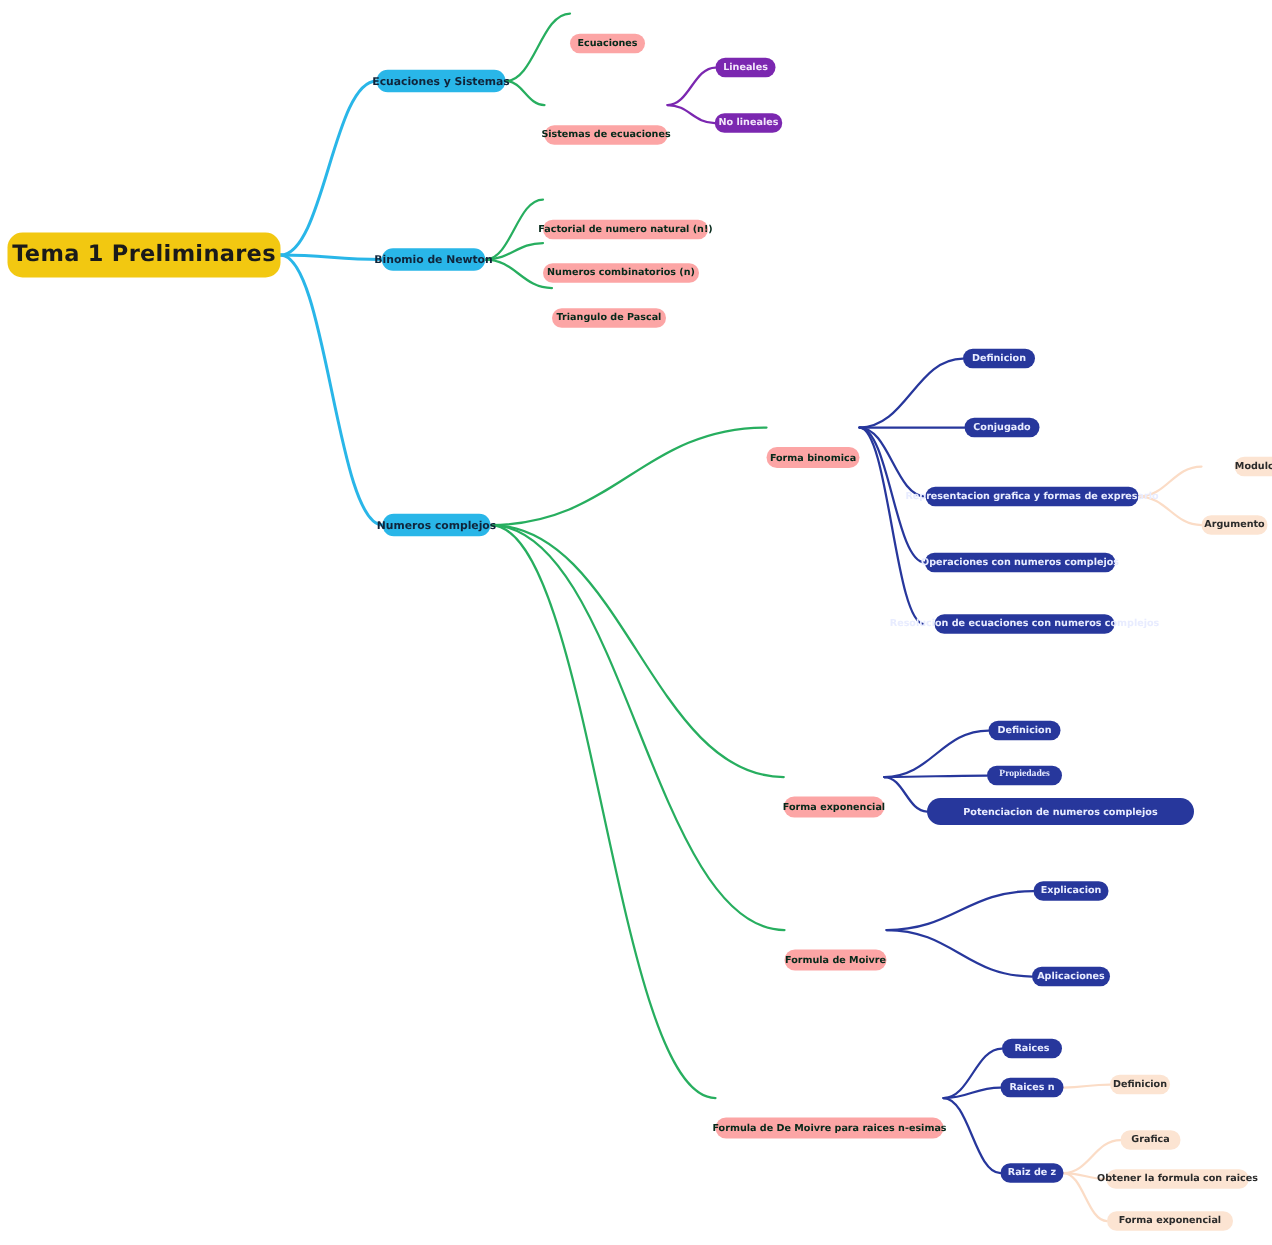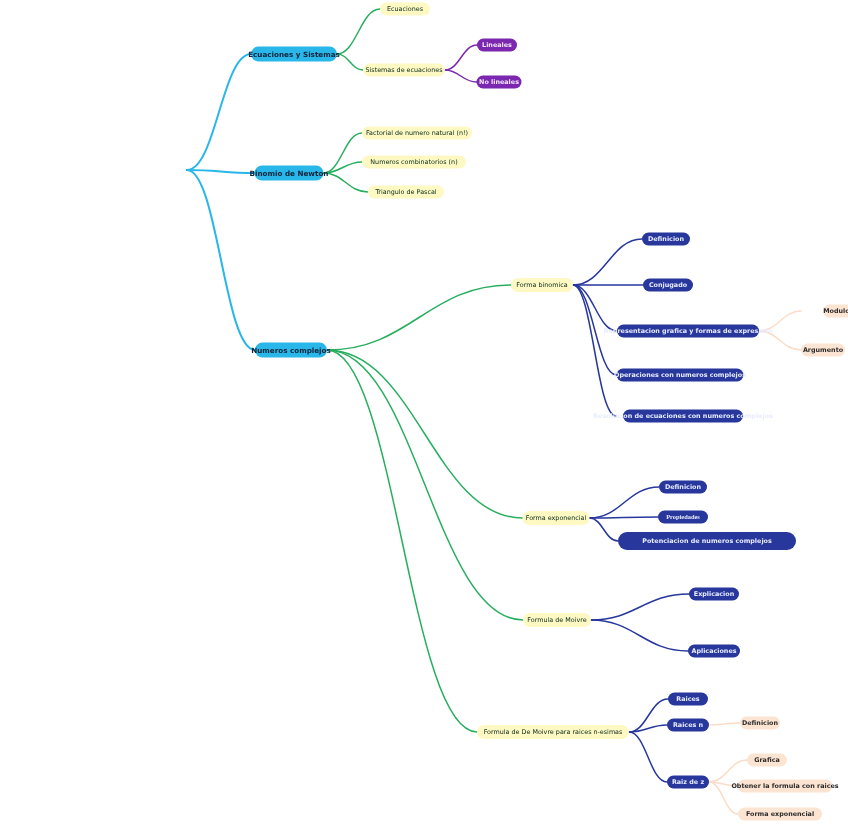--- a/index.html
+++ b/index.html
@@ -47,25 +47,26 @@
     border-radius: 10px;
   }
   .node-l1 {
     background: #29b6e8;
     color: #10243a;
     font-size: 7.2px;
     font-weight: bold;
     padding: 5px 8px;
   }
   .node-green {
-    background: #fef9c3;
+    background: #fca5a5;
     color: #06291a;
     font-size: 6.4px;
-    font-weight: normal;
+    font-weight: bold;
     padding: 0 8px;
+    margin-top: 20px;
   }
   .node-purple {
     background: #7b27b0;
     color: #f2e6fa;
     font-size: 6.4px;
     font-weight: bold;
     padding: 0 8px;
   }
   .node-blue {
     background: #27379c;
@@ -115,20 +116,21 @@
       <path d="M 591 620 C 634.65 620, 644.35 651, 688 651" fill="none" stroke="#27379c" stroke-width="1.5" stroke-linecap="round"></path>
       <path d="M 629 732 C 646.55 732, 650.45 699, 668 699" fill="none" stroke="#27379c" stroke-width="1.5" stroke-linecap="round"></path>
       <path d="M 629 732 C 646.1 732, 649.9 725, 667 725" fill="none" stroke="#27379c" stroke-width="1.5" stroke-linecap="round"></path>
       <path d="M 629 732 C 646.1 732, 649.9 782, 667 782" fill="none" stroke="#27379c" stroke-width="1.5" stroke-linecap="round"></path>
       <path d="M 709 725 C 722.95 725, 726.05 723, 740 723" fill="none" stroke="#fbdcc6" stroke-width="1.5" stroke-linecap="round"></path>
       <path d="M 709 782 C 726.1 782, 729.9 760, 747 760" fill="none" stroke="#fbdcc6" stroke-width="1.5" stroke-linecap="round"></path>
       <path d="M 709 782 C 721.825 782, 724.675 786, 737.5 786" fill="none" stroke="#fbdcc6" stroke-width="1.5" stroke-linecap="round"></path>
       <path d="M 709 782 C 722.05 782, 724.95 814, 738 814" fill="none" stroke="#fbdcc6" stroke-width="1.5" stroke-linecap="round"></path>
     </svg>
 
+  <div class="node node-root" style="left: 96px; top: 170px; width: 182px; height: 30px;">Tema 1 Preliminares</div>
 
   <div class="node node-l1" style="left: 294px; top: 54px; width: 86px; height: 15px;">Ecuaciones y Sistemas</div>
   <div class="node node-green" style="left: 405px; top: 9px; width: 50px; height: 13px;">Ecuaciones</div>
   <div class="node node-green" style="left: 404px; top: 70px; width: 82px; height: 13px;">Sistemas de ecuaciones</div>
   <div class="node node-purple" style="left: 497px; top: 45px; width: 40px; height: 13px;">Lineales</div>
   <div class="node node-purple" style="left: 499px; top: 82px; width: 45px; height: 13px;">No lineales</div>
 
   <div class="node node-l1" style="left: 289px; top: 173px; width: 69px; height: 15px;">Binomio de Newton</div>
   <div class="node node-green" style="left: 417px; top: 133px; width: 110px; height: 13px;">Factorial de numero natural (n!)</div>
   <div class="node node-green" style="left: 414px; top: 162px; width: 104px; height: 13px;">Numeros combinatorios (n)</div>

